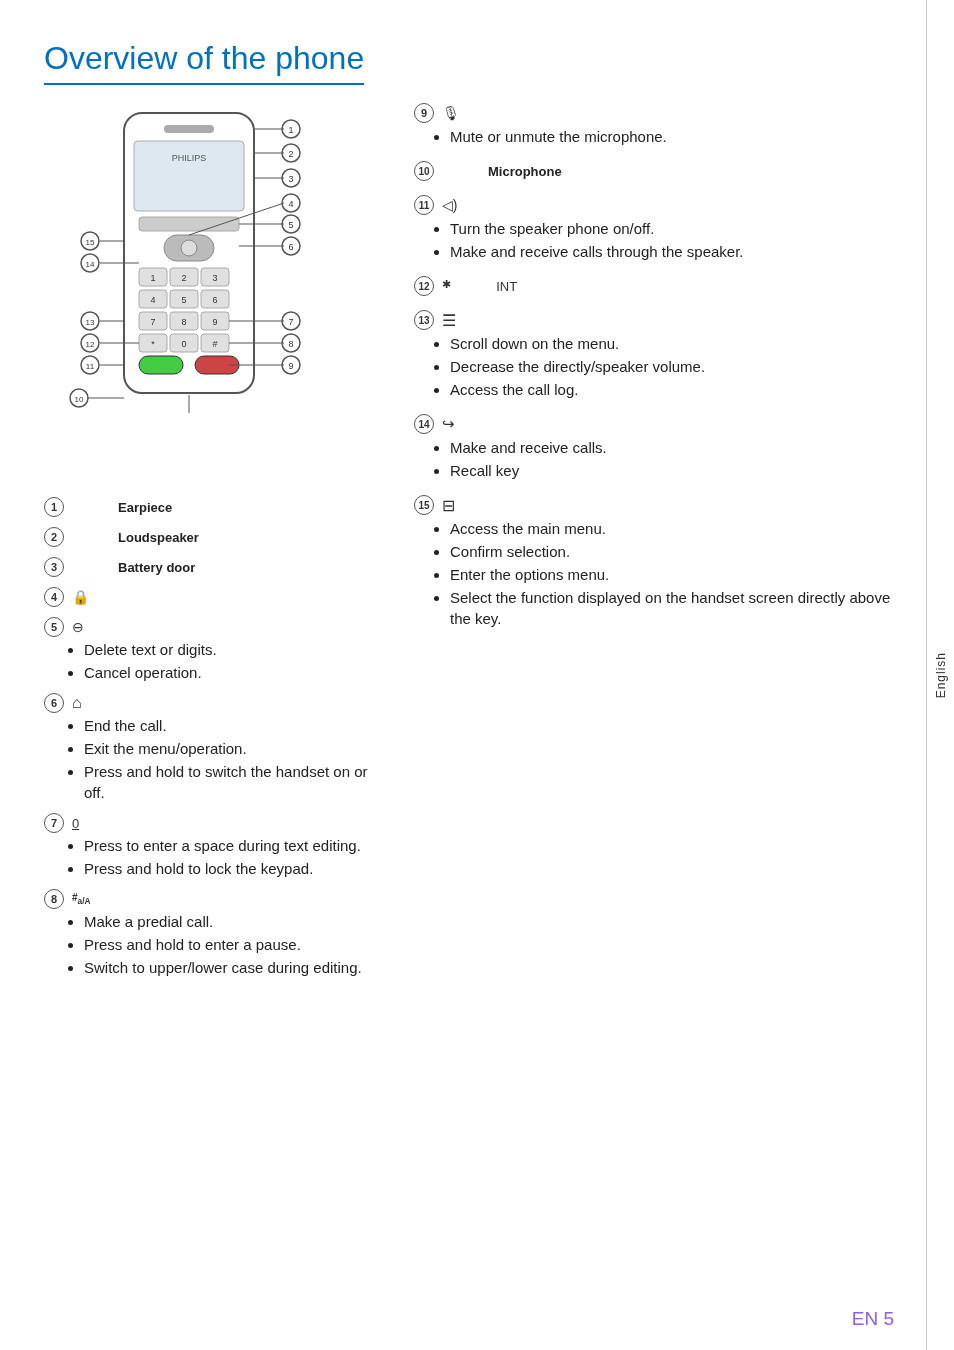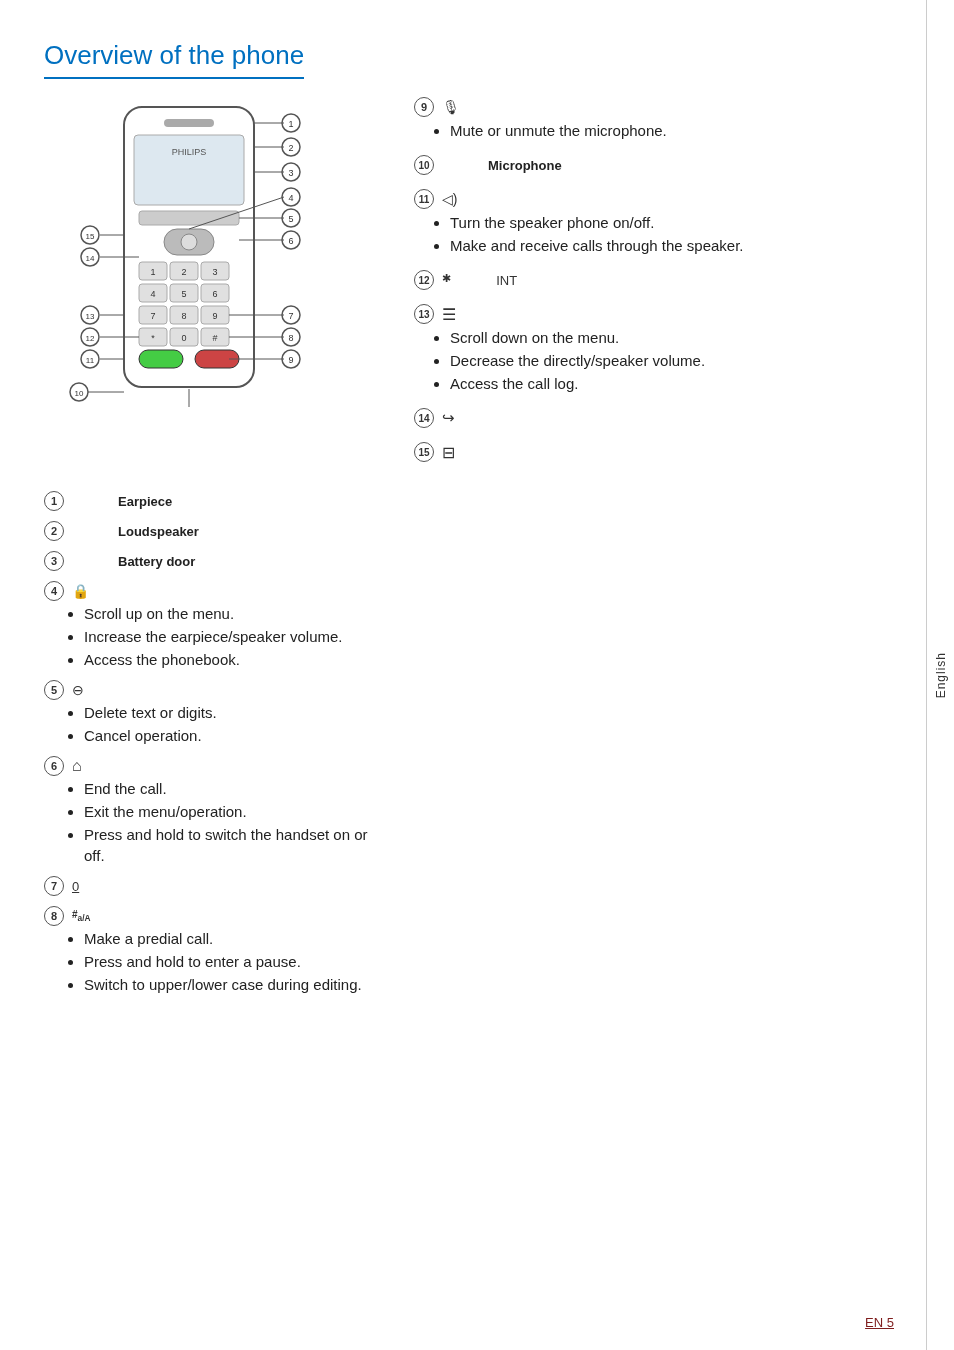--- a/index.html
+++ b/index.html
@@ -42,21 +42,21 @@
     }
 
     .main-content {
       flex: 1;
       padding: 40px 44px 40px 44px;
       padding-right: 60px;
     }
 
     
     .page-title {
-      font-size: 26px;
+      font-size: 32px;
       color: #0070c0;
       font-weight: normal;
       border-bottom: 2px solid #0070c0;
       padding-bottom: 6px;
       margin-bottom: 18px;
       display: inline-block;
     }
 
     
     .two-col {
@@ -146,23 +146,22 @@
 
     .right-item .item-bullets {
       margin-left: 36px;
     }
 
     
     .page-footer {
       position: absolute;
       bottom: 20px;
       right: 60px;
-      font-size: 13px;
-      color: #7f1d1d;
-      text-decoration: underline;
+      font-size: 19px;
+      color: #8b5cf6;
     }
   </style>
 </head>
 <body>
 
 <div class="page">
 
   <div class="side-tab">
     <span class="side-tab-label">English</span>
   </div>
@@ -308,25 +307,20 @@
               <span class="item-number-circle">3</span>
               <span class="item-label">Battery door</span>
             </div>
           </div>
 
           <div class="item-entry">
             <div class="item-header">
               <span class="item-number-circle">4</span>
               <span class="item-icon">🔒</span>
             </div>
-            <ul class="item-bullets">
-              <li>Scroll up on the menu.</li>
-              <li>Increase the earpiece/speaker volume.</li>
-              <li>Access the phonebook.</li>
-            </ul>
           </div>
 
           <div class="item-entry">
             <div class="item-header">
               <span class="item-number-circle">5</span>
               <span class="item-icon">⊖</span>
             </div>
             <ul class="item-bullets">
               <li>Delete text or digits.</li>
               <li>Cancel operation.</li>
@@ -343,20 +337,24 @@
               <li>Exit the menu/operation.</li>
               <li>Press and hold to switch the handset on or off.</li>
             </ul>
           </div>
 
           <div class="item-entry">
             <div class="item-header">
               <span class="item-number-circle">7</span>
               <span class="item-icon" style="text-decoration:underline; font-size:13px;">0</span>
             </div>
+            <ul class="item-bullets">
+              <li>Press to enter a space during text editing.</li>
+              <li>Press and hold to lock the keypad.</li>
+            </ul>
           </div>
 
           <div class="item-entry">
             <div class="item-header">
               <span class="item-number-circle">8</span>
               <span class="item-icon" style="font-size:10px; font-weight:bold;">#<sub>a/A</sub></span>
             </div>
             <ul class="item-bullets">
               <li>Make a predial call.</li>
               <li>Press and hold to enter a pause.</li>
@@ -414,27 +412,37 @@
             <li>Decrease the directly/speaker volume.</li>
             <li>Access the call log.</li>
           </ul>
         </div>
 
         <div class="right-item">
           <div class="item-header">
             <span class="item-number-circle" style="font-size:10px;">14</span>
             <span class="item-icon" style="font-size:15px;">↪</span>
           </div>
+          <ul class="item-bullets">
+            <li>Make and receive calls.</li>
+            <li>Recall key</li>
+          </ul>
         </div>
 
         <div class="right-item">
           <div class="item-header">
             <span class="item-number-circle" style="font-size:10px;">15</span>
             <span class="item-icon" style="font-size:16px;">⊟</span>
           </div>
+          <ul class="item-bullets">
+            <li>Access the main menu.</li>
+            <li>Confirm selection.</li>
+            <li>Enter the options menu.</li>
+            <li>Select the function displayed on the handset screen directly above the key.</li>
+          </ul>
         </div>
 
       </div>
     </div>
 
   </div>
 
   <div class="page-footer">
     <span>EN  5</span>
   </div>

